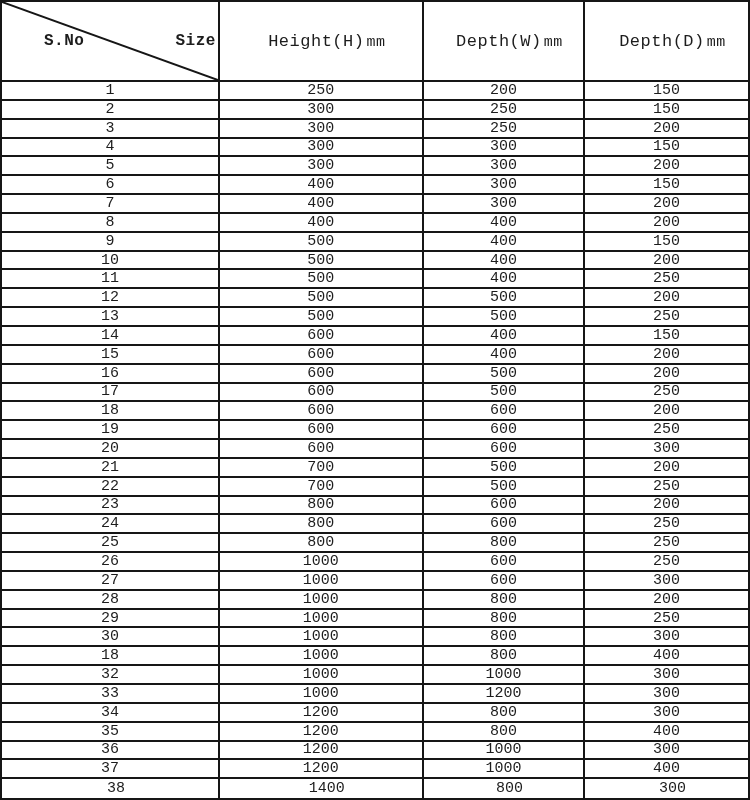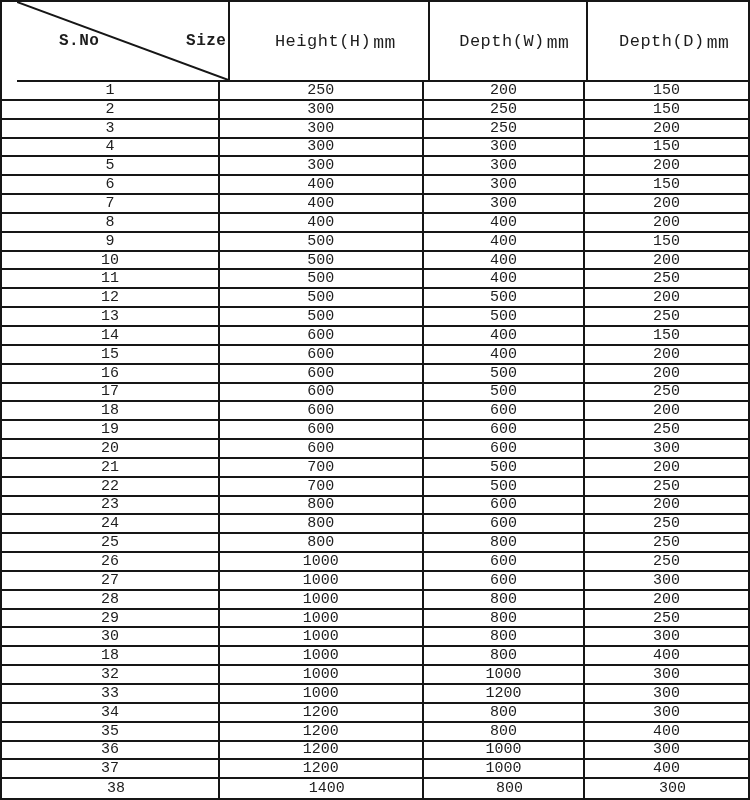--- a/index.html
+++ b/index.html
@@ -20,21 +20,20 @@
     height: 800px;
     border: 2px solid #161616;
     display: flex;
     flex-direction: column;
     background: #ffffff;
   }
   .header-row {
     display: flex;
     flex: 0 0 80px;
     min-height: 0;
-    margin-left: 15px;
   }
   .tbody {
     display: flex;
     flex-direction: column;
     flex: 1 1 auto;
     min-height: 0;
   }
   .row {
     display: flex;
     flex: 1 1 0;
@@ -58,21 +57,21 @@
   .c1 { width: 27.35%; }
   .c2 { width: 21.6%; }
   .c3 { flex: 1 1 auto; border-right: none; }
   .hcell {
     font-size: 17px;
     font-weight: normal;
     letter-spacing: 0.5px;
     padding-left: 12px;
   }
   .hcell .unit {
-    font-size: 18px;
+    font-size: 15px;
     margin-left: 2px;
     padding-top: 3px;
     text-align: center;
   }
   .header-corner {
     position: relative;
     justify-content: flex-start;
   }
   .diag-svg {
     position: absolute;

